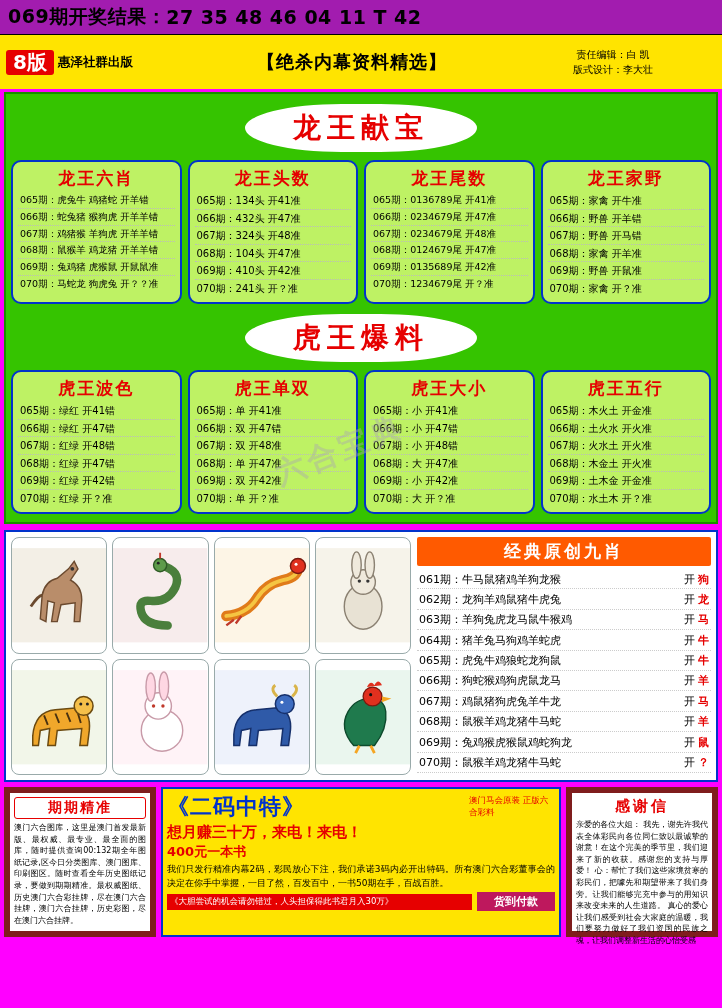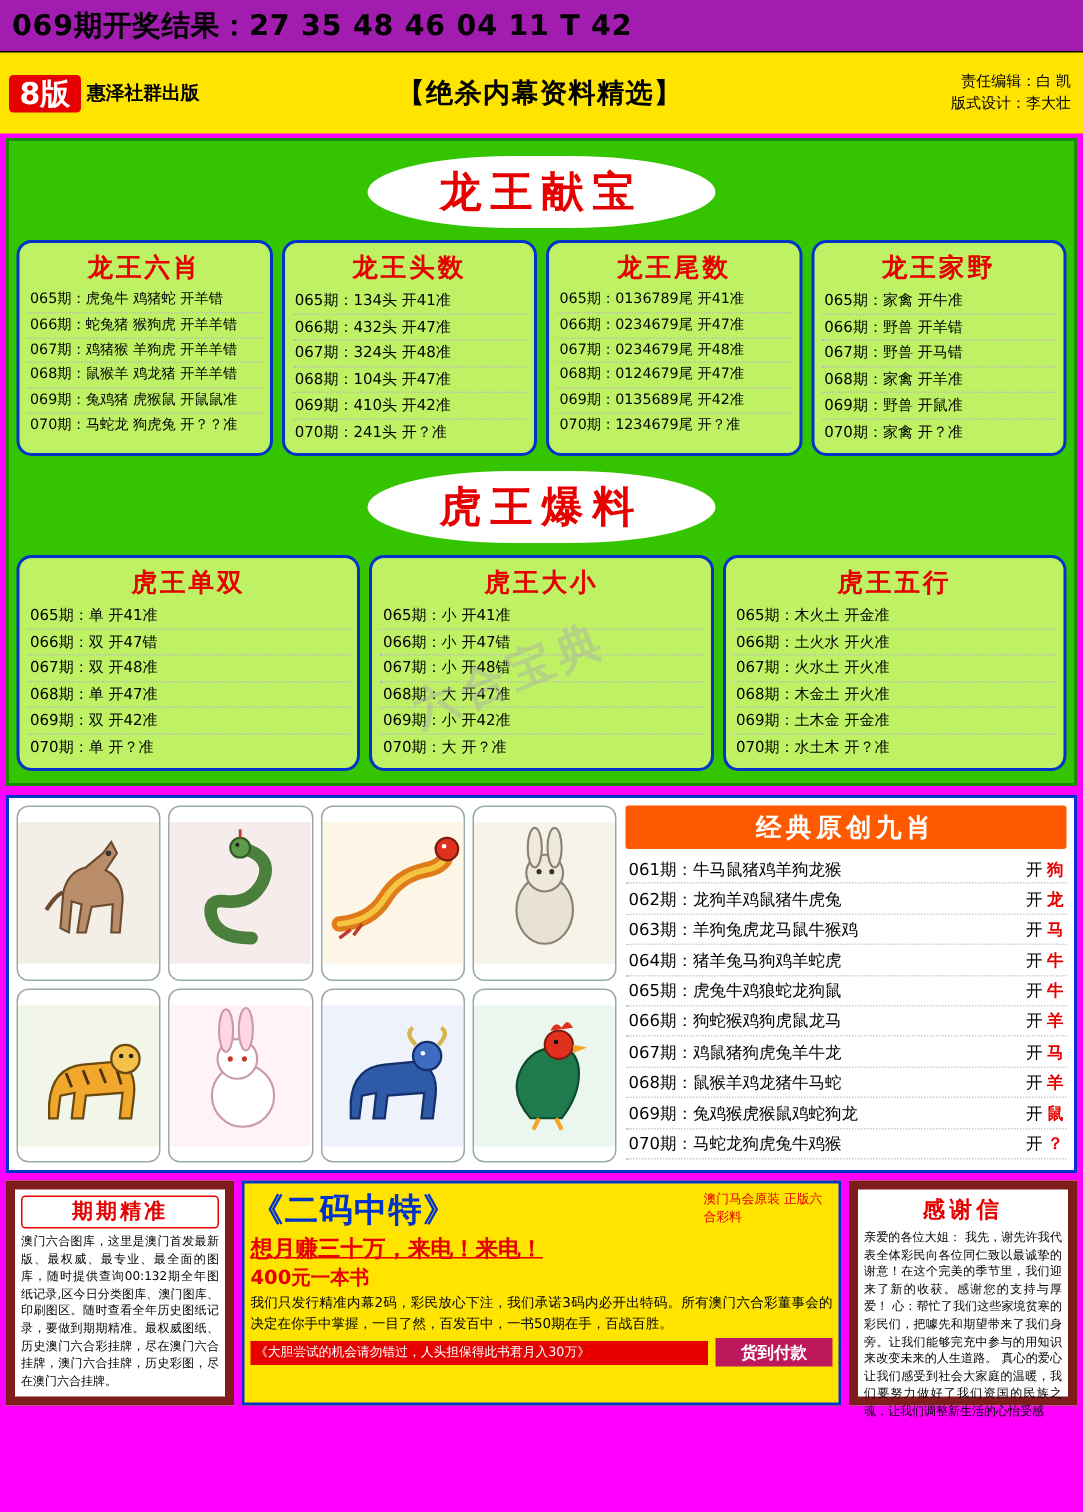--- a/index.html
+++ b/index.html
@@ -25,21 +25,21 @@
   }
   .hd-left{width:170px;display:flex;align-items:center;gap:4px;padding-left:6px;}
   .ban-badge{
     background:#e60000;color:#fff;font-size:20px;font-weight:bold;
     padding:1px 7px;border-radius:3px;line-height:1.15;
   }
   .hd-pub{font-size:12.5px;color:#000;font-weight:bold;}
   .hd-mid{flex:1;display:flex;align-items:center;justify-content:center;}
   .hd-title{font-size:18px;font-weight:bold;color:#000;letter-spacing:1px;}
   .hd-right{width:170px;display:flex;flex-direction:column;justify-content:center;
-    align-items:flex-end;padding-right:8px;font-size:10px;color:#000;line-height:1.5;}
+    align-items:center;padding-right:24px;font-size:10px;color:#000;line-height:1.5;}
 
   
   .green-body{
     margin:3px 4px 0 4px;background:#35c400;border:2px solid #1a8c00;
     padding:6px 5px 8px 5px;
   }
   .banner-wrap{display:flex;justify-content:center;margin:4px 0 8px 0;}
   .banner{
     background:#fff;border-radius:50%/60%;padding:3px 46px;
     border:2px solid #ffffff;
@@ -113,21 +113,21 @@
   }
   .bt-left p{font-size:8px;line-height:1.45;margin:0;color:#000;text-align:justify;}
   .bt-mid{flex:1;background:#ffe400;border:2px solid #0033cc;box-sizing:border-box;
     padding:3px 4px;display:flex;flex-direction:column;}
   .adv-top{display:flex;align-items:center;gap:4px;}
   .adv-title{
     color:#0033cc;font-size:22px;font-weight:bold;letter-spacing:1px;
     font-family:"DejaVu Serif","Liberation Serif",serif;flex:1;
   }
   .adv-side{font-size:8.5px;color:#e60000;line-height:1.4;text-align:left;width:86px;margin-left:13px;}
-  .adv-l2{color:#e60000;font-size:15px;font-weight:bold;margin-top:1px;text-decoration:underline;}
+  .adv-l2{color:#e60000;font-size:15px;font-weight:bold;margin-top:1px;}
   .adv-l3{color:#e60000;font-size:13px;font-weight:bold;margin-top:1px;}
   .adv-body{font-size:9px;color:#000;line-height:1.5;margin-top:2px;text-align:justify;}
   .adv-foot{display:flex;align-items:center;gap:5px;margin-top:2px;}
   .adv-foot .fl{background:#e60000;color:#fff;font-size:8.5px;padding:2px 3px;flex:1;}
   .adv-foot .fr{background:#be185d;color:#fff;font-size:11px;font-weight:bold;padding:2px 17px;}
   .bt-right{width:152px;}
   .bt-right .bt-h{
     text-align:center;color:#e60000;font-weight:bold;font-size:15px;margin-bottom:3px;
     font-family:"DejaVu Serif","Liberation Serif",serif;letter-spacing:3px;
   }
@@ -224,20 +224,31 @@
     </div>
 
     <div class="banner-wrap" style="margin-top:10px;">
       <div class="banner b2">
         <span>虎王爆料</span>
       </div>
     </div>
 
     <div class="cards">
 
+      <div class="card wide">
+        <div class="c-title">虎王波色</div>
+        <div class="c-rows">
+          <div class="c-row">065期：绿红 开41错</div>
+          <div class="c-row">066期：绿红 开47错</div>
+          <div class="c-row">067期：红绿 开48错</div>
+          <div class="c-row">068期：红绿 开47错</div>
+          <div class="c-row">069期：红绿 开42错</div>
+          <div class="c-row">070期：红绿 开？准</div>
+        </div>
+      </div>
 
       <div class="card wide">
         <div class="c-title">虎王单双</div>
         <div class="c-rows">
           <div class="c-row">065期：单 开41准</div>
           <div class="c-row">066期：双 开47错</div>
           <div class="c-row">067期：双 开48准</div>
           <div class="c-row">068期：单 开47准</div>
           <div class="c-row">069期：双 开42准</div>
           <div class="c-row">070期：单 开？准</div>
@@ -406,21 +417,21 @@
           <span class="rp-main">068期：鼠猴羊鸡龙猪牛马蛇</span>
           <span class="rp-kai">开</span>
           <span class="rp-ans">羊</span>
         </div>
         <div class="rp-row">
           <span class="rp-main">069期：兔鸡猴虎猴鼠鸡蛇狗龙</span>
           <span class="rp-kai">开</span>
           <span class="rp-ans">鼠</span>
         </div>
         <div class="rp-row">
-          <span class="rp-main">070期：马蛇龙狗虎兔牛鸡猴</span>
+          <span class="rp-main">070期：鼠猴羊鸡龙猪牛马蛇</span>
           <span class="rp-kai">开</span>
           <span class="rp-ans">？</span>
         </div>
       </div>
     </div>
   </div>
 
   <div class="bottom">
 
     <div class="bt-box bt-left">

